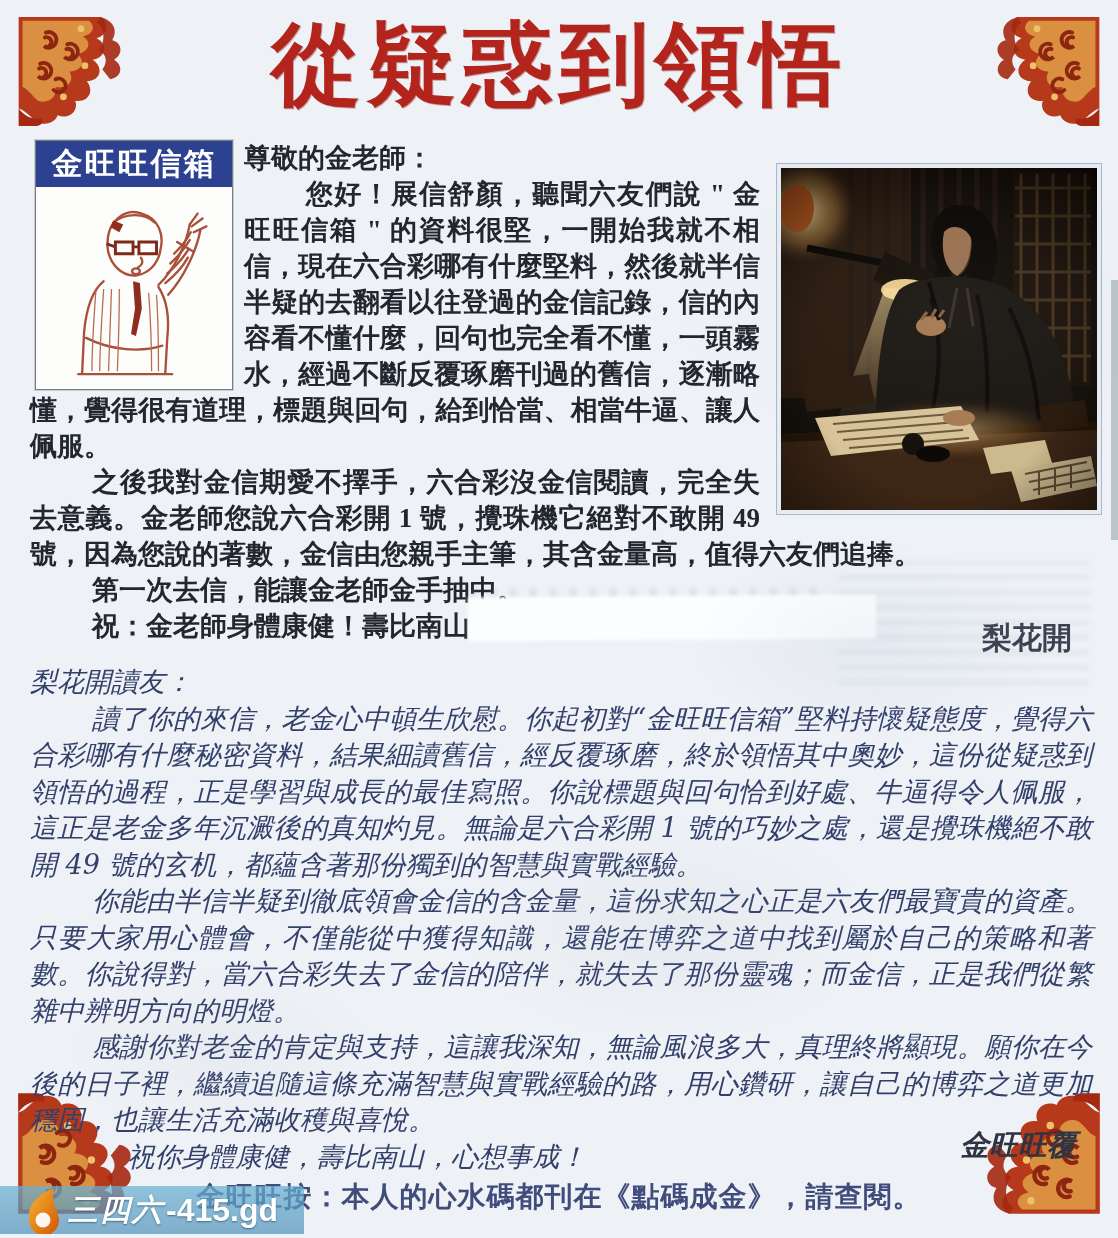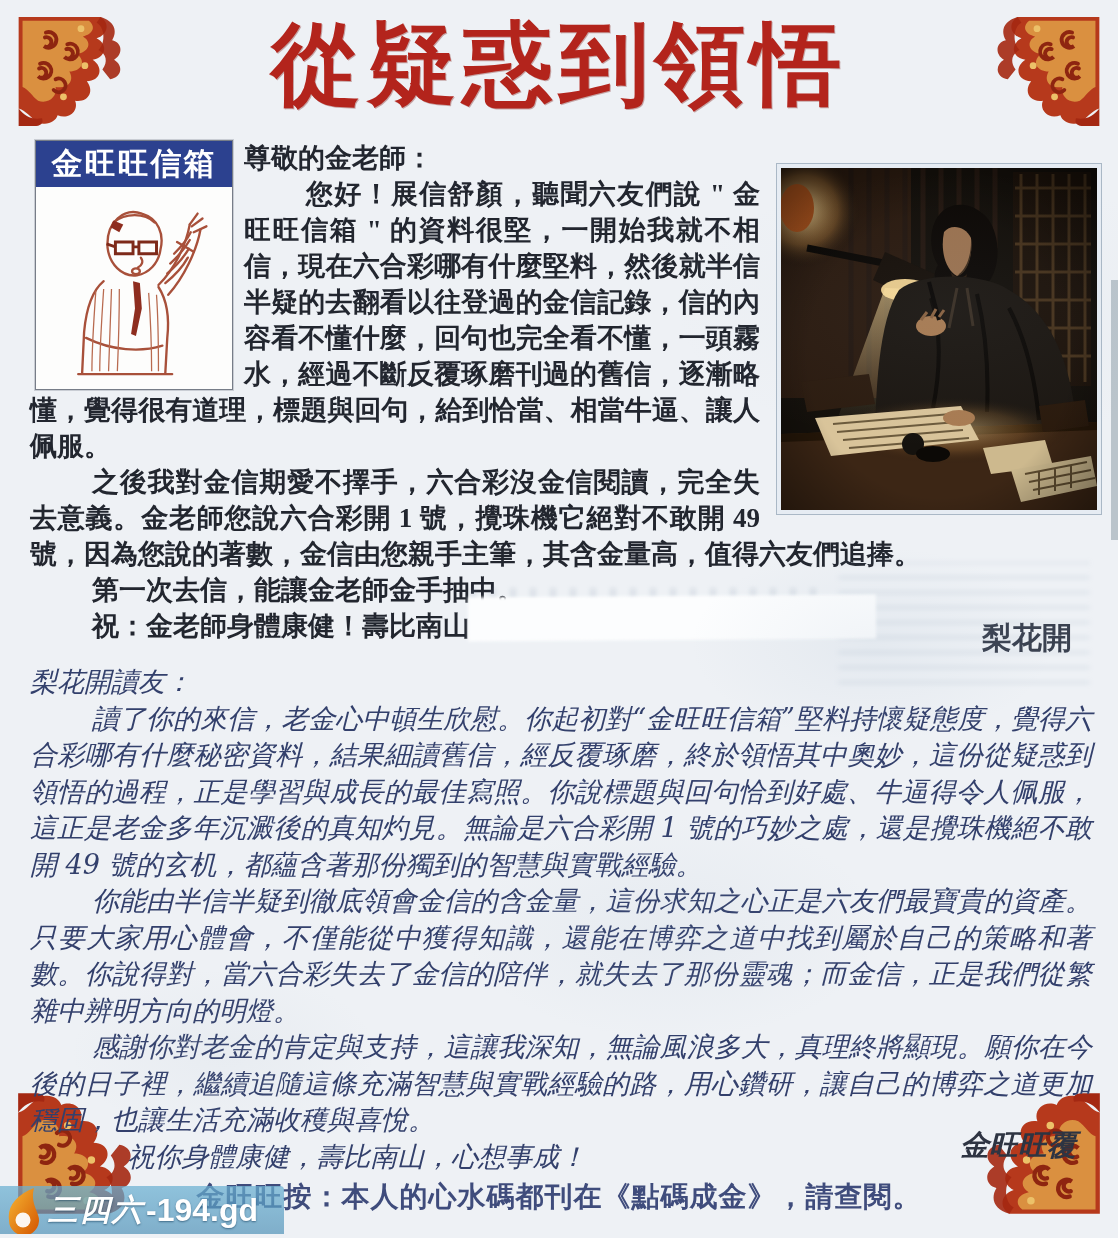--- a/index.html
+++ b/index.html
@@ -80,21 +80,21 @@
     font-size:29px;font-weight:700;color:#2e3442;font-style:italic;
     font-family:"DejaVu Serif",serif;}
 
   .footer-note{position:absolute;left:0;right:0;top:1178px;text-align:center;
     font-size:28px;font-weight:800;color:#3f4c7c;letter-spacing:1px;}
 
   
   .watermark{position:absolute;left:0;top:1186px;width:284px;height:48px;
     background:linear-gradient(180deg,rgba(106,176,210,.72),rgba(70,140,180,.66));
     display:flex;align-items:center;gap:2px;
-    border-top-right-radius:4px;}
+    border-top-right-radius:4px;padding-left:20px;}
   .wm-icon{width:44px;height:48px;flex:0 0 auto;margin-left:2px;}
   .wm-brand{color:#fff;font-size:30px;font-weight:700;font-style:italic;
     letter-spacing:2px;text-shadow:0 1px 2px rgba(20,60,90,.6);
     font-family:"DejaVu Serif",serif;}
   .wm-suffix{color:#fff;font-size:32px;font-weight:800;
     font-family:"Liberation Sans","DejaVu Sans",sans-serif;
     text-shadow:0 1px 2px rgba(20,60,90,.6);}
 </style>
 </head>
 <body>
@@ -269,16 +269,16 @@
       <defs>
         <linearGradient id="gold" x1="0" y1="0" x2="1" y2="1">
           <stop offset="0%" stop-color="#f7b733"></stop>
           <stop offset="100%" stop-color="#d35400"></stop>
         </linearGradient>
       </defs>
       <path d="M32,2 C14,9 5,21 7,34 a15,15 0 1 0 29,-5 c-3,-9 -7,-15 -4,-27 Z" fill="url(#gold)"></path>
       <circle cx="21" cy="34" r="7.5" fill="#fdfdfd" opacity=".95"></circle>
     </svg>
     <span class="wm-brand">三四六</span>
-    <span class="wm-suffix">-194.gd</span>
+    <span class="wm-suffix">-415.gd</span>
   </div>
 
 </div>
 
 </body></html>

